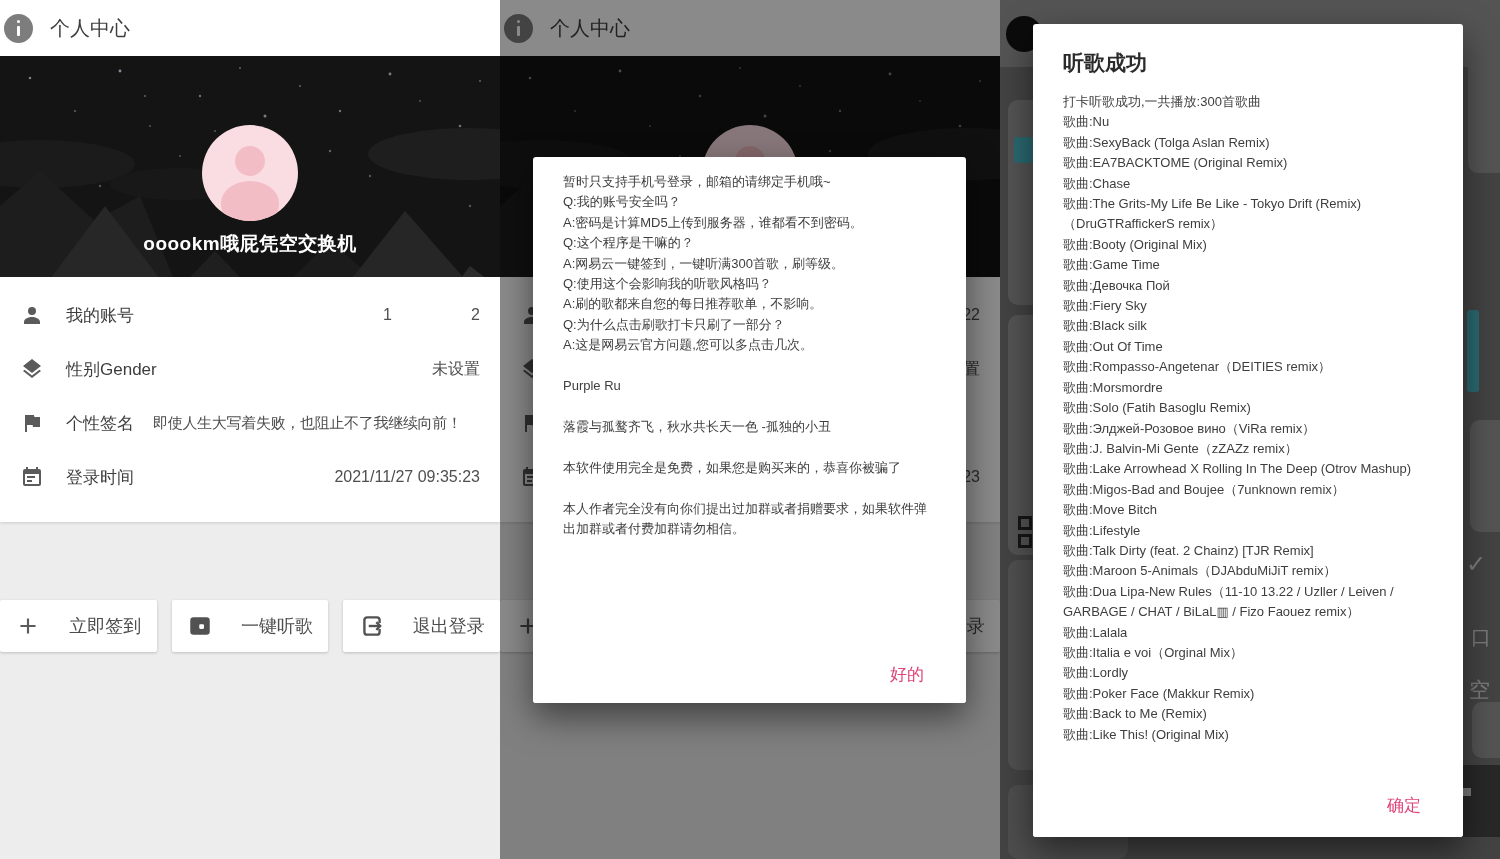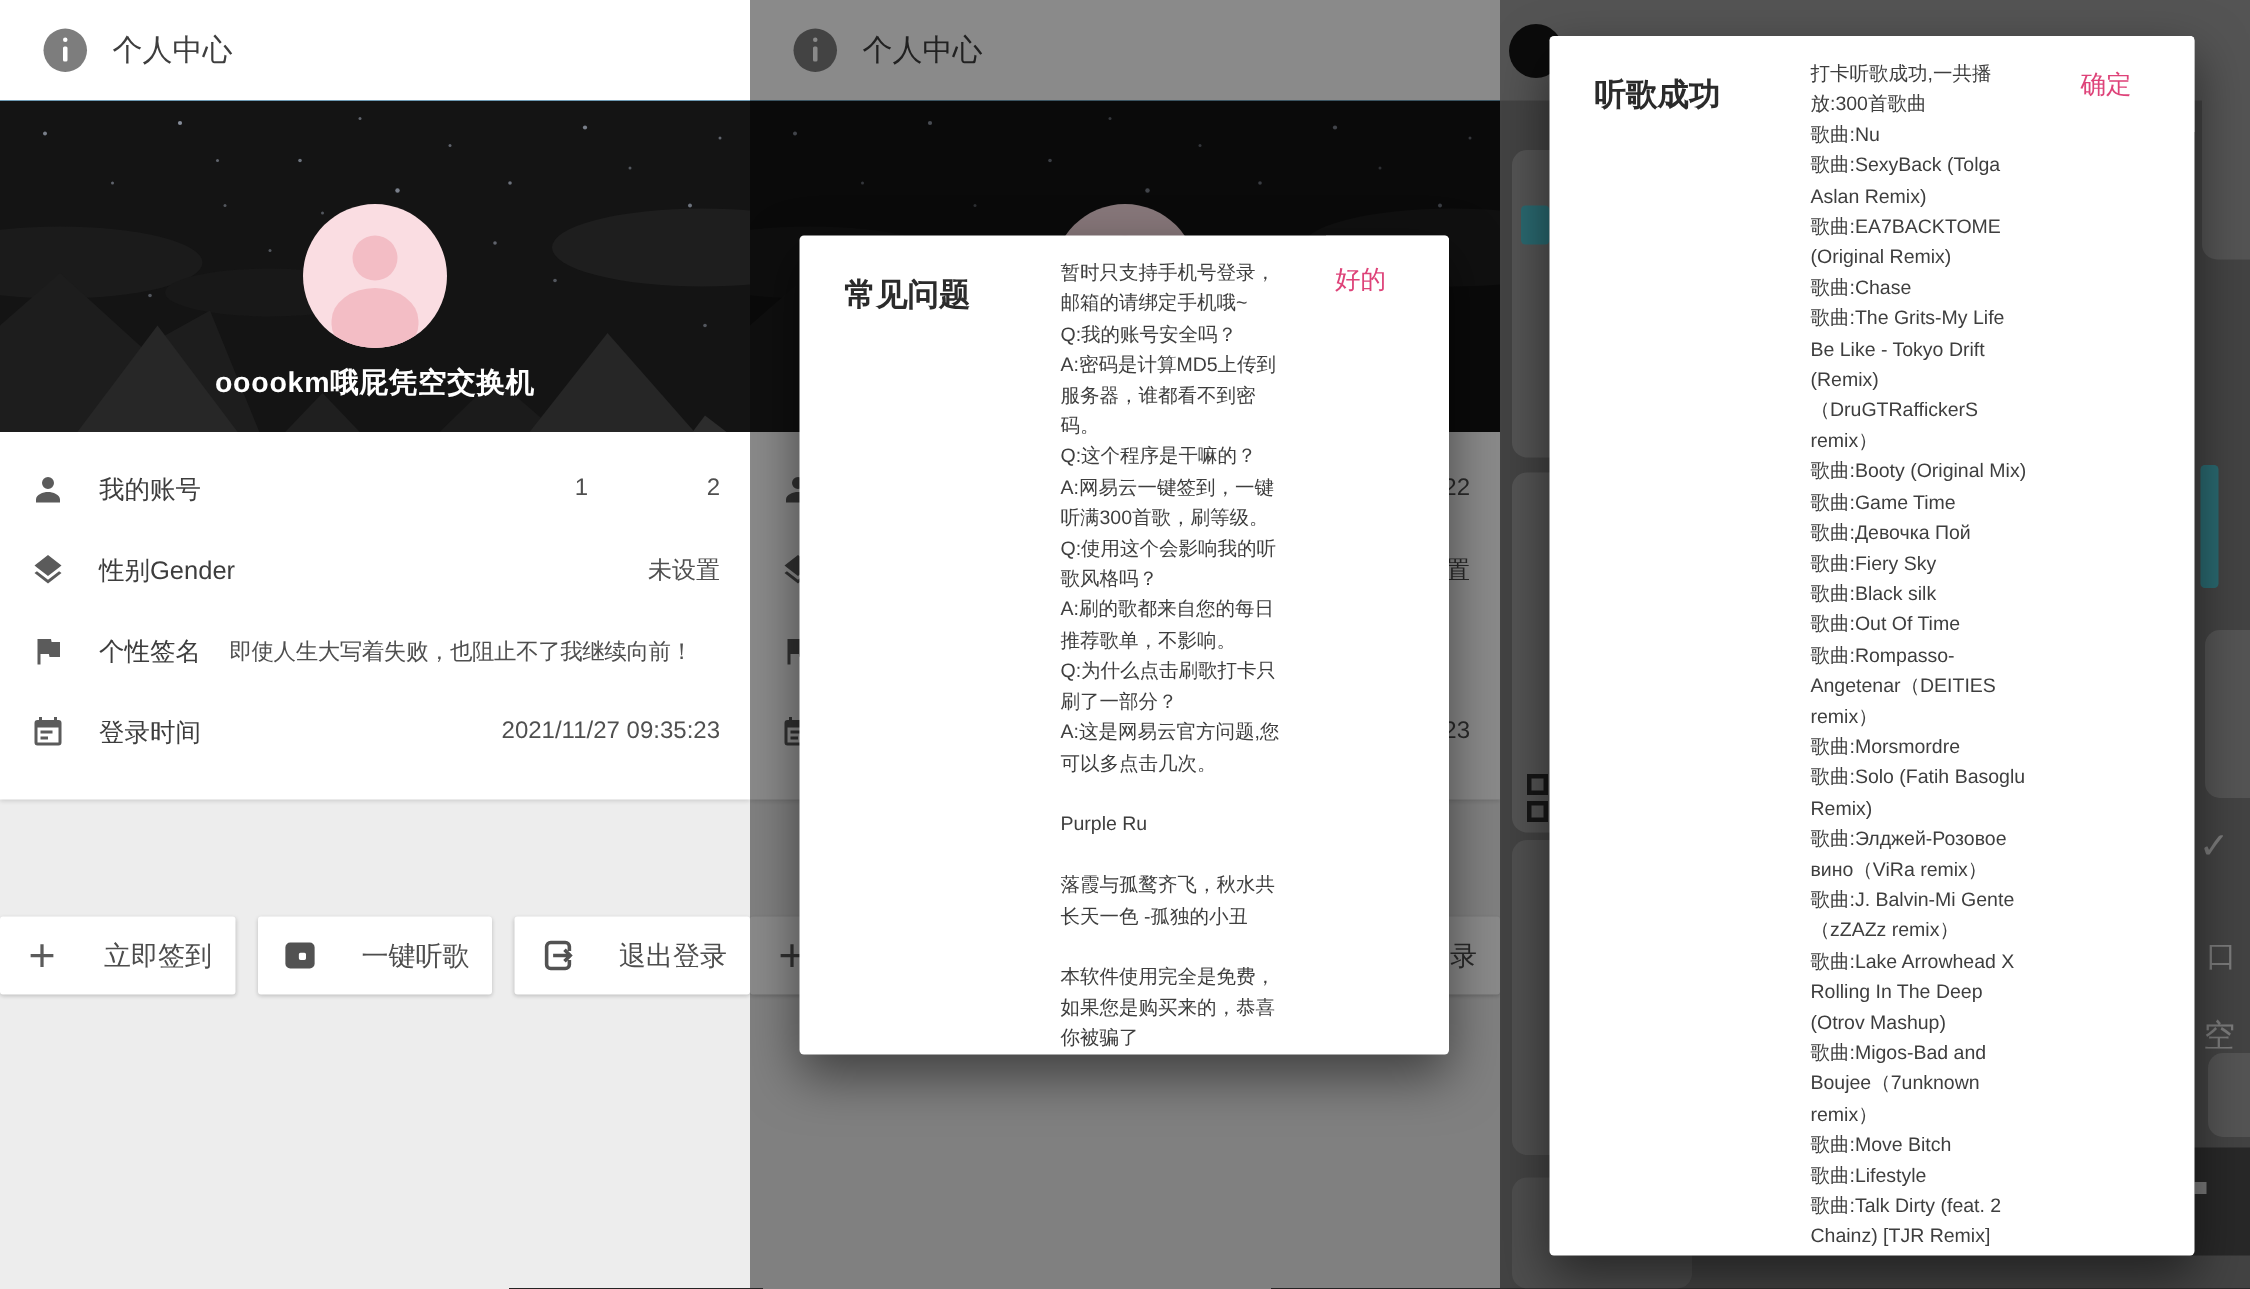--- a/index.html
+++ b/index.html
@@ -5,21 +5,21 @@
   html,body{margin:0;padding:0;background:#000;}
   *{box-sizing:border-box;}
   #screen{
     position:relative;width:1500px;height:859px;overflow:hidden;
     font-family:"Liberation Sans","DejaVu Sans",sans-serif;
     background:#111;
   }
   .panel{position:absolute;top:0;width:500px;height:859px;overflow:hidden;background:#ededed;}
 
   
-  .appbar{position:relative;height:67px;background:#ffffff;display:flex;align-items:center;padding-left:29px;gap:17px;}
+  .appbar{position:relative;height:56px;background:#ffffff;display:flex;align-items:center;padding-left:4px;gap:17px;}
   .info-icon{position:relative;width:29px;height:29px;border-radius:50%;background:#7d7d7d;flex:none;}
   .info-icon::before{content:"";position:absolute;left:13px;top:6px;width:3px;height:3px;border-radius:50%;background:#fff;}
   .info-icon::after{content:"";position:absolute;left:13px;top:12px;width:3px;height:10px;border-radius:1px;background:#fff;}
   .appbar-title{font-size:20px;color:#3e3e3e;}
 
   
   .hero{position:relative;height:221px;background:#0369a1;overflow:hidden;}
   .hero svg{position:absolute;left:0;top:0;}
   .avatar{position:absolute;left:202px;top:69px;width:96px;height:96px;border-radius:50%;background:#fadde2;overflow:hidden;}
   .avatar-head{position:absolute;left:33px;top:21px;width:30px;height:30px;border-radius:50%;background:#f3bdc5;}
@@ -38,21 +38,21 @@
 
   
   .bottomarea{padding-top:78px;display:flex;flex-direction:row;align-items:center;gap:15px;}
   .action-btn{width:384px;height:52px;background:#ffffff;border:none;border-radius:2px;
     box-shadow:0 1px 3px rgba(0,0,0,.2);display:flex;align-items:center;justify-content:center;gap:28px;
     font-family:inherit;font-size:18px;color:#4d4d4d;cursor:pointer;}
   .action-btn svg{width:26px;height:26px;flex:none;}
 
   
   .scrim{position:absolute;left:0;top:0;right:0;bottom:0;background:rgba(0,0,0,.46);z-index:5;}
-  .dialog{position:absolute;background:#ffffff;border-radius:3px;z-index:6;display:flex;flex-direction:row;
+  .dialog{position:absolute;background:#ffffff;border-radius:3px;z-index:6;display:flex;flex-direction:column;
     box-shadow:0 14px 34px rgba(0,0,0,.5);overflow:hidden;}
   .dialog-title{flex:none;font-size:21px;font-weight:bold;color:#2b2b2b;padding:25px 30px 0;}
   .dialog-body{flex:1;overflow:hidden;padding:15px 28px 0 30px;font-size:13px;line-height:20.4px;color:#3e3e3e;white-space:pre-line;}
   .dialog-actions{flex:none;height:58px;display:flex;align-items:center;justify-content:flex-end;padding-right:36px;background:#fff;}
   .dialog-btn{background:none;border:none;font-family:inherit;font-size:17px;color:var(--accent,#de4379);cursor:pointer;padding:8px 6px;}
 
   
   .rp-under{position:absolute;left:0;top:0;width:500px;height:859px;background:#7c7c7c;z-index:1;}
   .rp-header{position:absolute;left:0;top:0;width:500px;height:67px;background:#9c9c9c;}
   .rp-circle{position:absolute;left:6px;top:16px;width:36px;height:36px;border-radius:50%;background:#161616;}
@@ -284,21 +284,20 @@
           <path d="M9 12h10.5"></path>
             <path d="M16 8.5 19.5 12 16 15.5"></path>
         </svg>
         <span>退出登录</span>
       </button>
     </div>
 
     <div class="scrim"></div>
 
     <div class="dialog" style="left:33px;top:157px;width:433px;height:546px;">
-      <div class="dialog-title">常见问题</div>
       <div class="dialog-body">暂时只支持手机号登录，邮箱的请绑定手机哦~
 Q:我的账号安全吗？
 A:密码是计算MD5上传到服务器，谁都看不到密码。
 Q:这个程序是干嘛的？
 A:网易云一键签到，一键听满300首歌，刷等级。
 Q:使用这个会影响我的听歌风格吗？
 A:刷的歌都来自您的每日推荐歌单，不影响。
 Q:为什么点击刷歌打卡只刷了一部分？
 A:这是网易云官方问题,您可以多点击几次。
 

